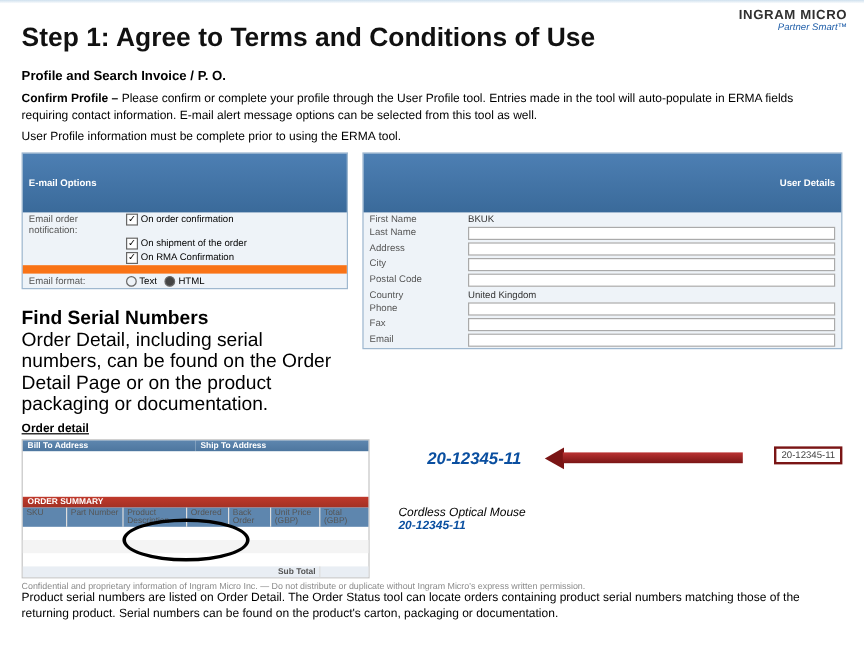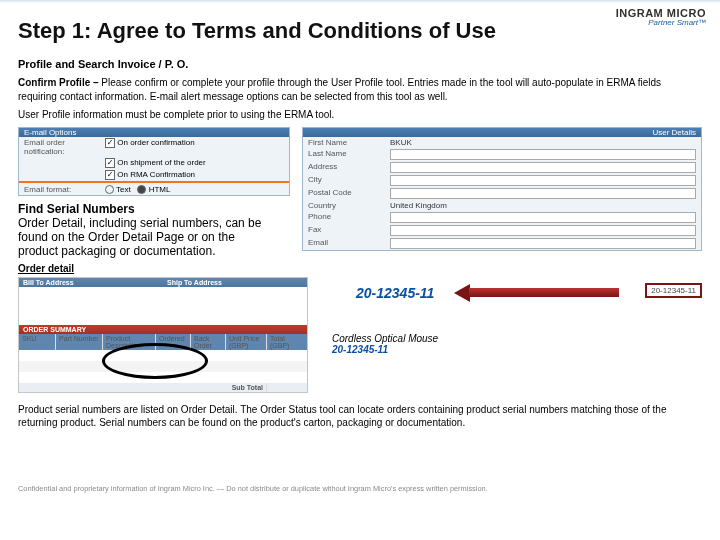--- a/index.html
+++ b/index.html
@@ -9,29 +9,29 @@
   .logo .a{font-size:11px;font-weight:700;color:#1e5da8;letter-spacing:.5px}
   .logo .a span{color:#303030}
   .logo .b{font-size:8px;color:#1e5da8;font-style:italic}
   h1{font-size:22px;font-weight:700;margin:8px 0 14px 0;color:#111}
   .sub{font-size:11px;font-weight:700;margin:0 0 6px 0}
   .body{font-size:10px;line-height:1.35;margin:0 0 5px 0}
   .two{display:flex;gap:12px;margin-top:4px}
   .two .l{flex:0 0 272px}
   .two .r{flex:1}
   .panel{border:1px solid #9fb8cf;background:#eef3f8;font-size:8px}
-  .panel .ph{background:linear-gradient(#4d7fb3,#3a6a9a);color:#fff;padding:0 5px;font-weight:400;font-size:8px}
+  .panel .ph{background:linear-gradient(#4d7fb3,#3a6a9a);color:#fff;padding:20px 5px;font-weight:700;font-size:8px}
   .panel .row{display:flex;padding:1px 5px;gap:6px}
   .panel .lab{flex:0 0 76px;text-align:left;color:#555}
   .panel .val{flex:1;color:#333}
   .panel .inp{border:1px solid #aaa;background:#fff;height:9px;flex:1}
   .email-opt .optrow{display:flex;padding:1px 5px;gap:5px;font-size:8px}
   .email-opt .cb{width:8px;height:8px;border:1px solid #666;background:#fff;display:inline-block;text-align:center;line-height:7px;font-size:8px}
   .radio{width:7px;height:7px;border:1px solid #666;border-radius:50%;display:inline-block;vertical-align:middle}
-  .find{font-size:12px;margin-top:6px;max-width:260px}
+  .find{font-size:16px;margin-top:16px;max-width:260px}
   .find .t{font-weight:700}
   .od-label{font-size:10px;font-weight:700;text-decoration:underline;margin:5px 0 3px 0}
   .order-area{display:flex;gap:8px}
   .oimg{flex:0 0 290px}
   .tbl{border:1px solid #c5c5c5;font-size:7px;background:#fff}
   .tbl .sec{background:linear-gradient(#5e86ae,#4d769f);color:#fff;padding:1px 4px;font-weight:700}
   .tbl .g{display:flex}
   .tbl .c{border-right:1px solid #ddd;padding:1px 3px;color:#555}
   .tbl .c:last-child{border-right:none}
   .circle{position:absolute;border:3px solid #000;border-radius:50%;width:100px;height:30px}
@@ -71,21 +71,21 @@
           <div><span class="cb">✓</span> <span>On order confirmation</span></div>
           </div>
         <div class="optrow">
             <div class="lab"></div>
           <div><span class="cb">✓</span> <span>On shipment of the order</span></div>
           </div>
         <div class="optrow">
             <div class="lab"></div>
           <div><span class="cb">✓</span> <span>On RMA Confirmation</span></div>
           </div>
-        <div class="optrow" style="border-top:2px solid #f97316;padding-top:2px">
+        <div class="optrow" style="border-top:7px solid #f97316;padding-top:2px">
           <div class="lab">Email format:</div>
           <div><span class="radio"></span> <span>Text</span>
             &nbsp;&nbsp;<span class="radio" style="background:#444"></span> <span>HTML</span></div>
         </div>
       </div>
       <div class="find">
         <div class="t">Find Serial Numbers</div>
         <div>Order Detail, including serial numbers, can be found on the Order Detail Page or on the product packaging or documentation.</div>
       </div>
     </div>

